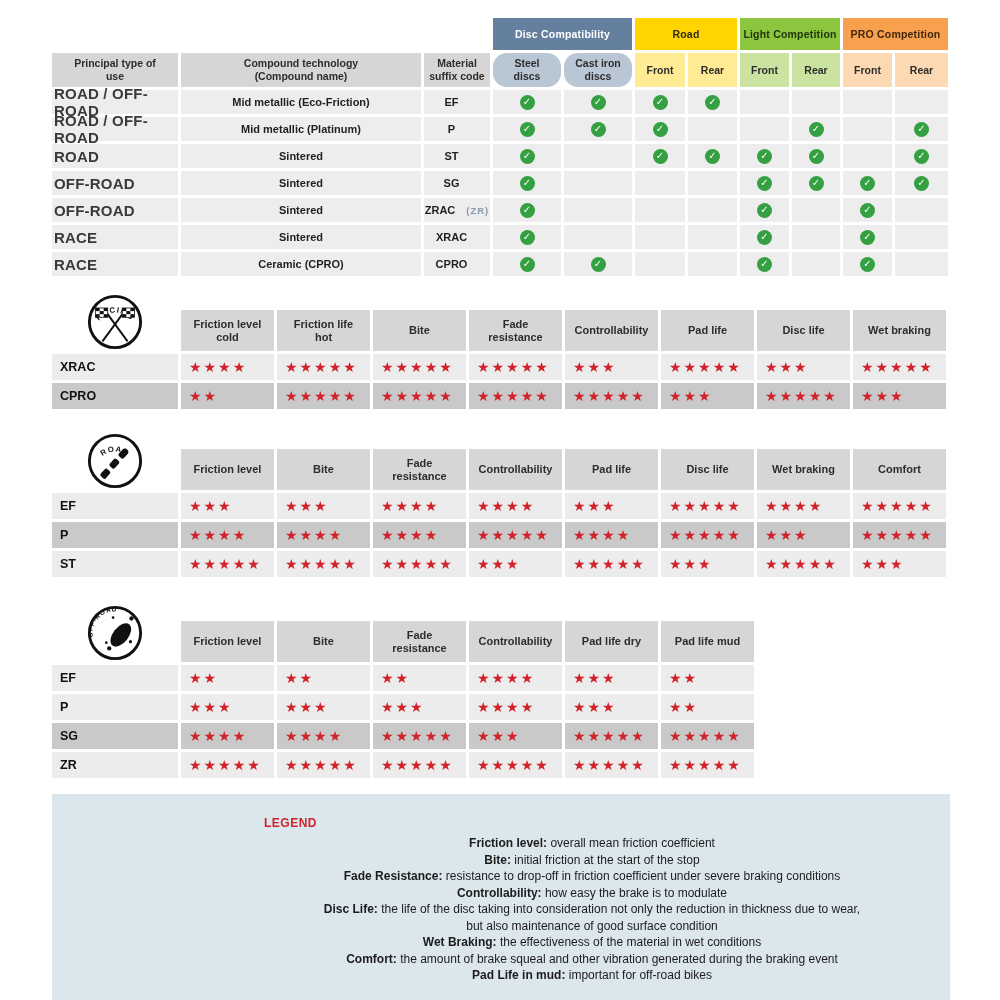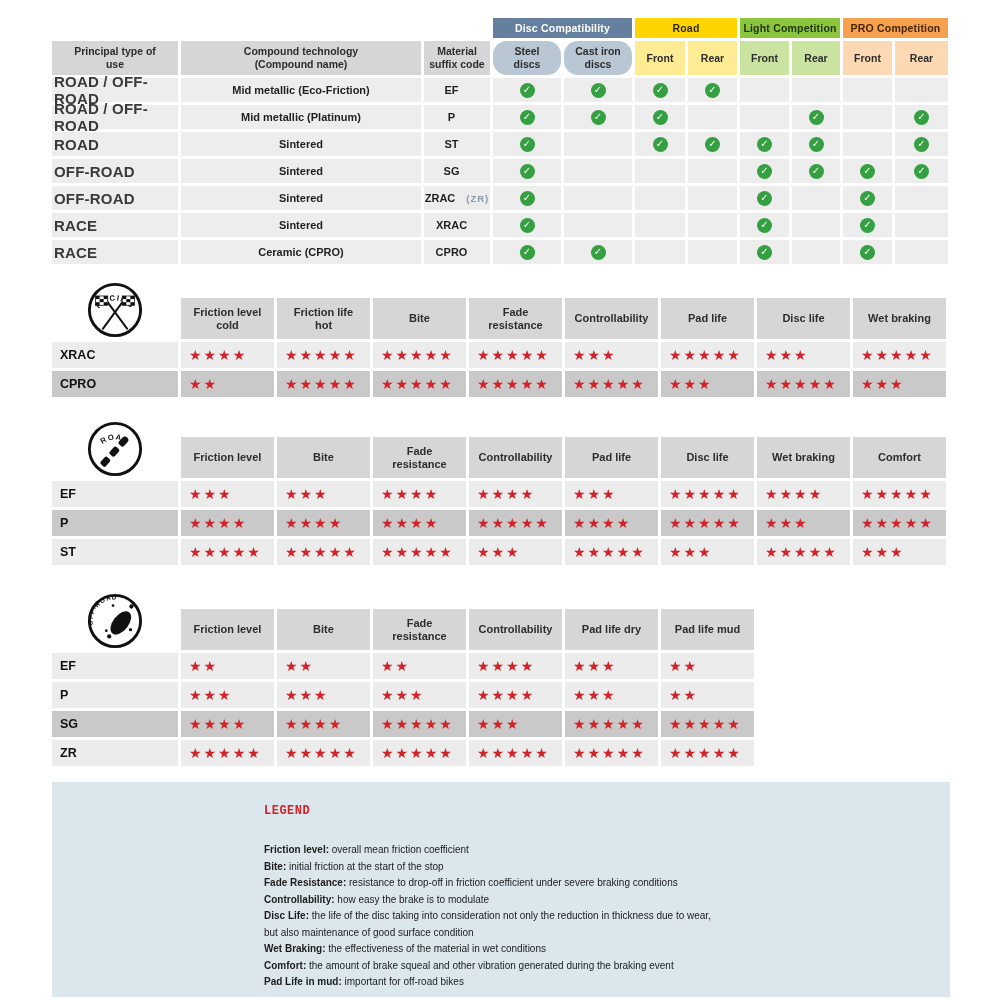--- a/index.html
+++ b/index.html
@@ -4,21 +4,21 @@
 <style>
   * { box-sizing: border-box; margin: 0; padding: 0; }
   html, body { width: 1000px; height: 1000px; background: #ffffff; overflow: hidden;
     font-family: "Liberation Sans", "DejaVu Sans", sans-serif; color: #222; }
   .page { padding: 18px 50px 0 52px; }
 
   
   .ccols { display: grid;
     grid-template-columns: 126px 240px 66px 68px 68px 50px 49px 49px 48px 49px 53px;
     column-gap: 3px; margin-bottom: 3px; }
-  .ghead { height: 20px; display: flex; align-items: center; justify-content: center;
+  .ghead { height: 32px; display: flex; align-items: center; justify-content: center;
     font-size: 10.5px; font-weight: 700; letter-spacing: .2px; }
   .g-disc  { background: #64809e; color: #ffffff; }
   .g-road  { background: #ffd400; color: #2d2a10; }
   .g-light { background: #8cc63e; color: #20350c; }
   .g-pro   { background: #f7a14e; color: #42260a; }
   .chead { min-height: 34px; display: flex; align-items: center; justify-content: center;
     text-align: center; background: #d6d6d6; font-size: 10.5px; font-weight: 700;
     line-height: 1.2; color: #2d2d2d; padding: 2px 1px; }
   .h-disc  { background: #b9c7d5; border-radius: 14px; }
   .h-road  { background: #ffeb94; }
@@ -53,22 +53,22 @@
   .icon-cell svg { margin-top: -17px; }
   .rrow .cell { background: #ececec; height: 26px; display: flex; align-items: center; }
   .rrow.on .cell { background: #c9c9c9; }
   .rlabel { font-weight: 700; font-size: 12.5px; padding-left: 8px; color: #111111; }
   .stars { color: #d2232a; font-size: 14px; letter-spacing: 2px; padding-left: 8px; white-space: nowrap; }
 
   
   .legend { margin-top: 16px; height: 215px; background: #dce6ed;
     padding: 22px 30px 0 212px; }
   .legend-title { color: #d2232a; font-weight: 700; font-size: 12px;
-    letter-spacing: .5px; margin-bottom: 24px; font-family: Liberation Mono, monospace; }
-  .legend-line { font-size: 10px; line-height: 16.5px; color: #1c1c1c; }
+    letter-spacing: .5px; margin-bottom: 5px; }
+  .legend-line { font-size: 12px; line-height: 16.5px; color: #1c1c1c; text-align: center; }
   .legend-line b { font-weight: 700; }
 </style>
 </head>
 <body>
 
 <div class="page">
 
   <div>
     <div class="ccols">
       <div style="grid-column:1/span 3"></div>

